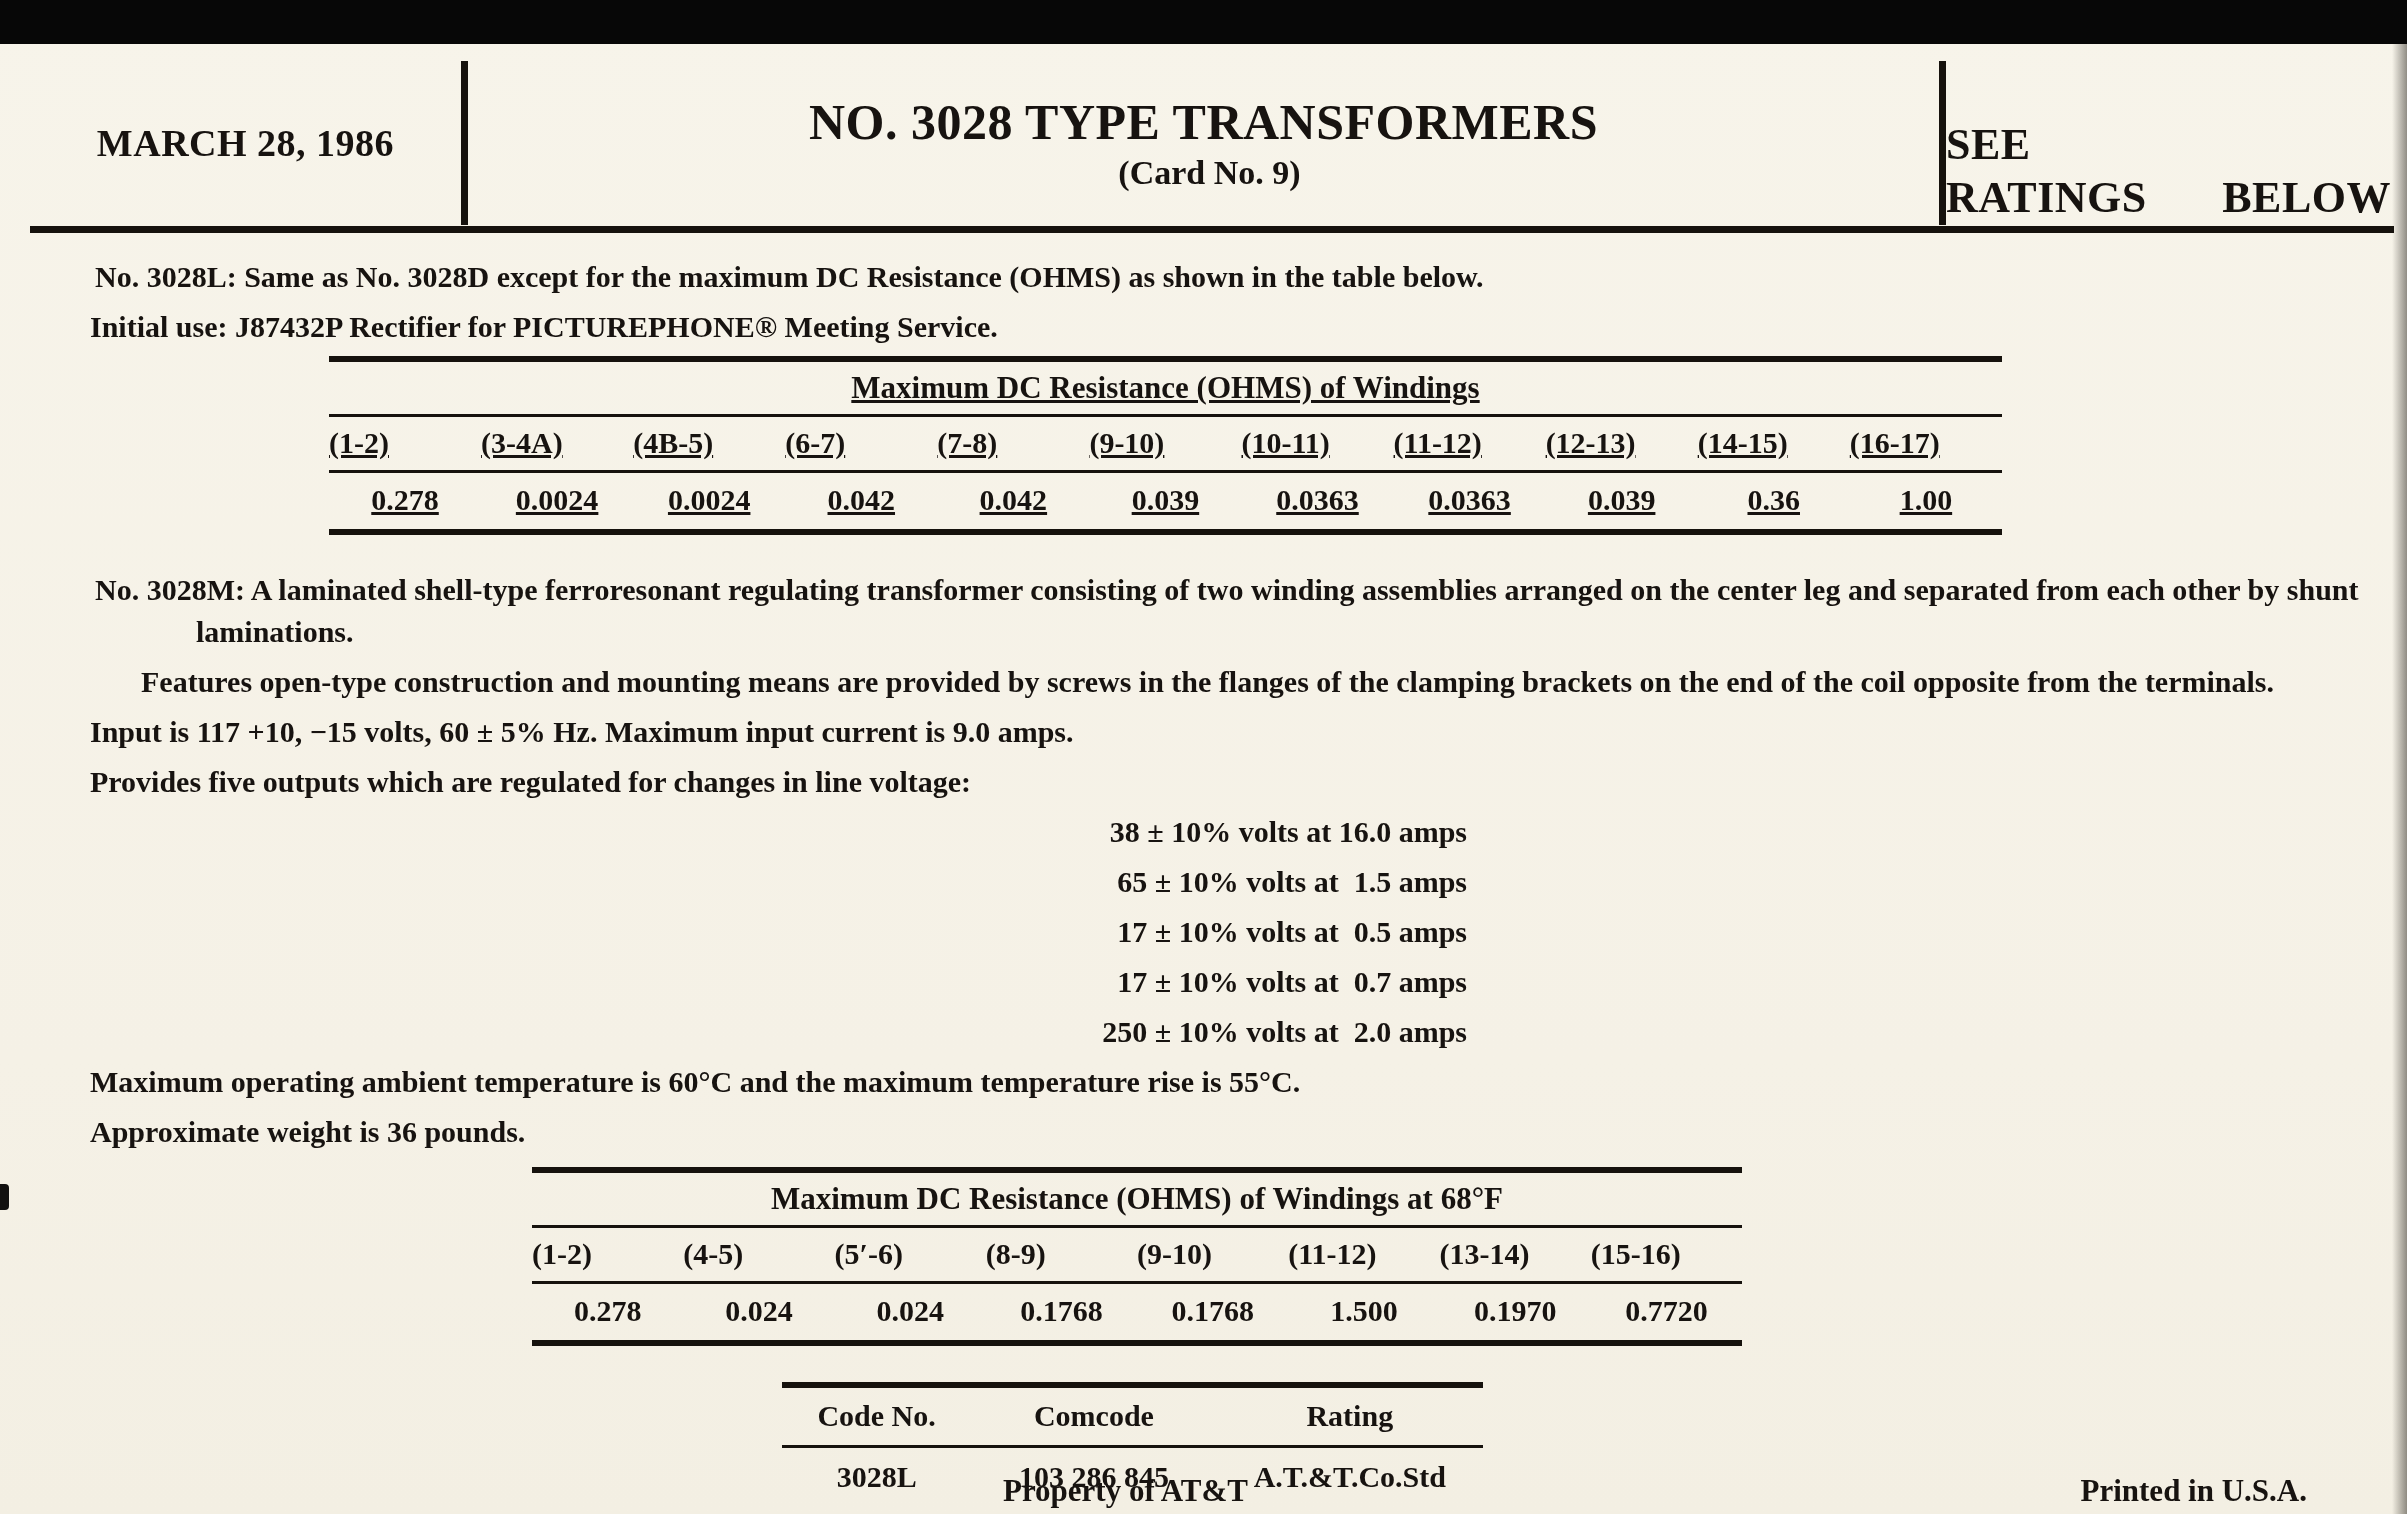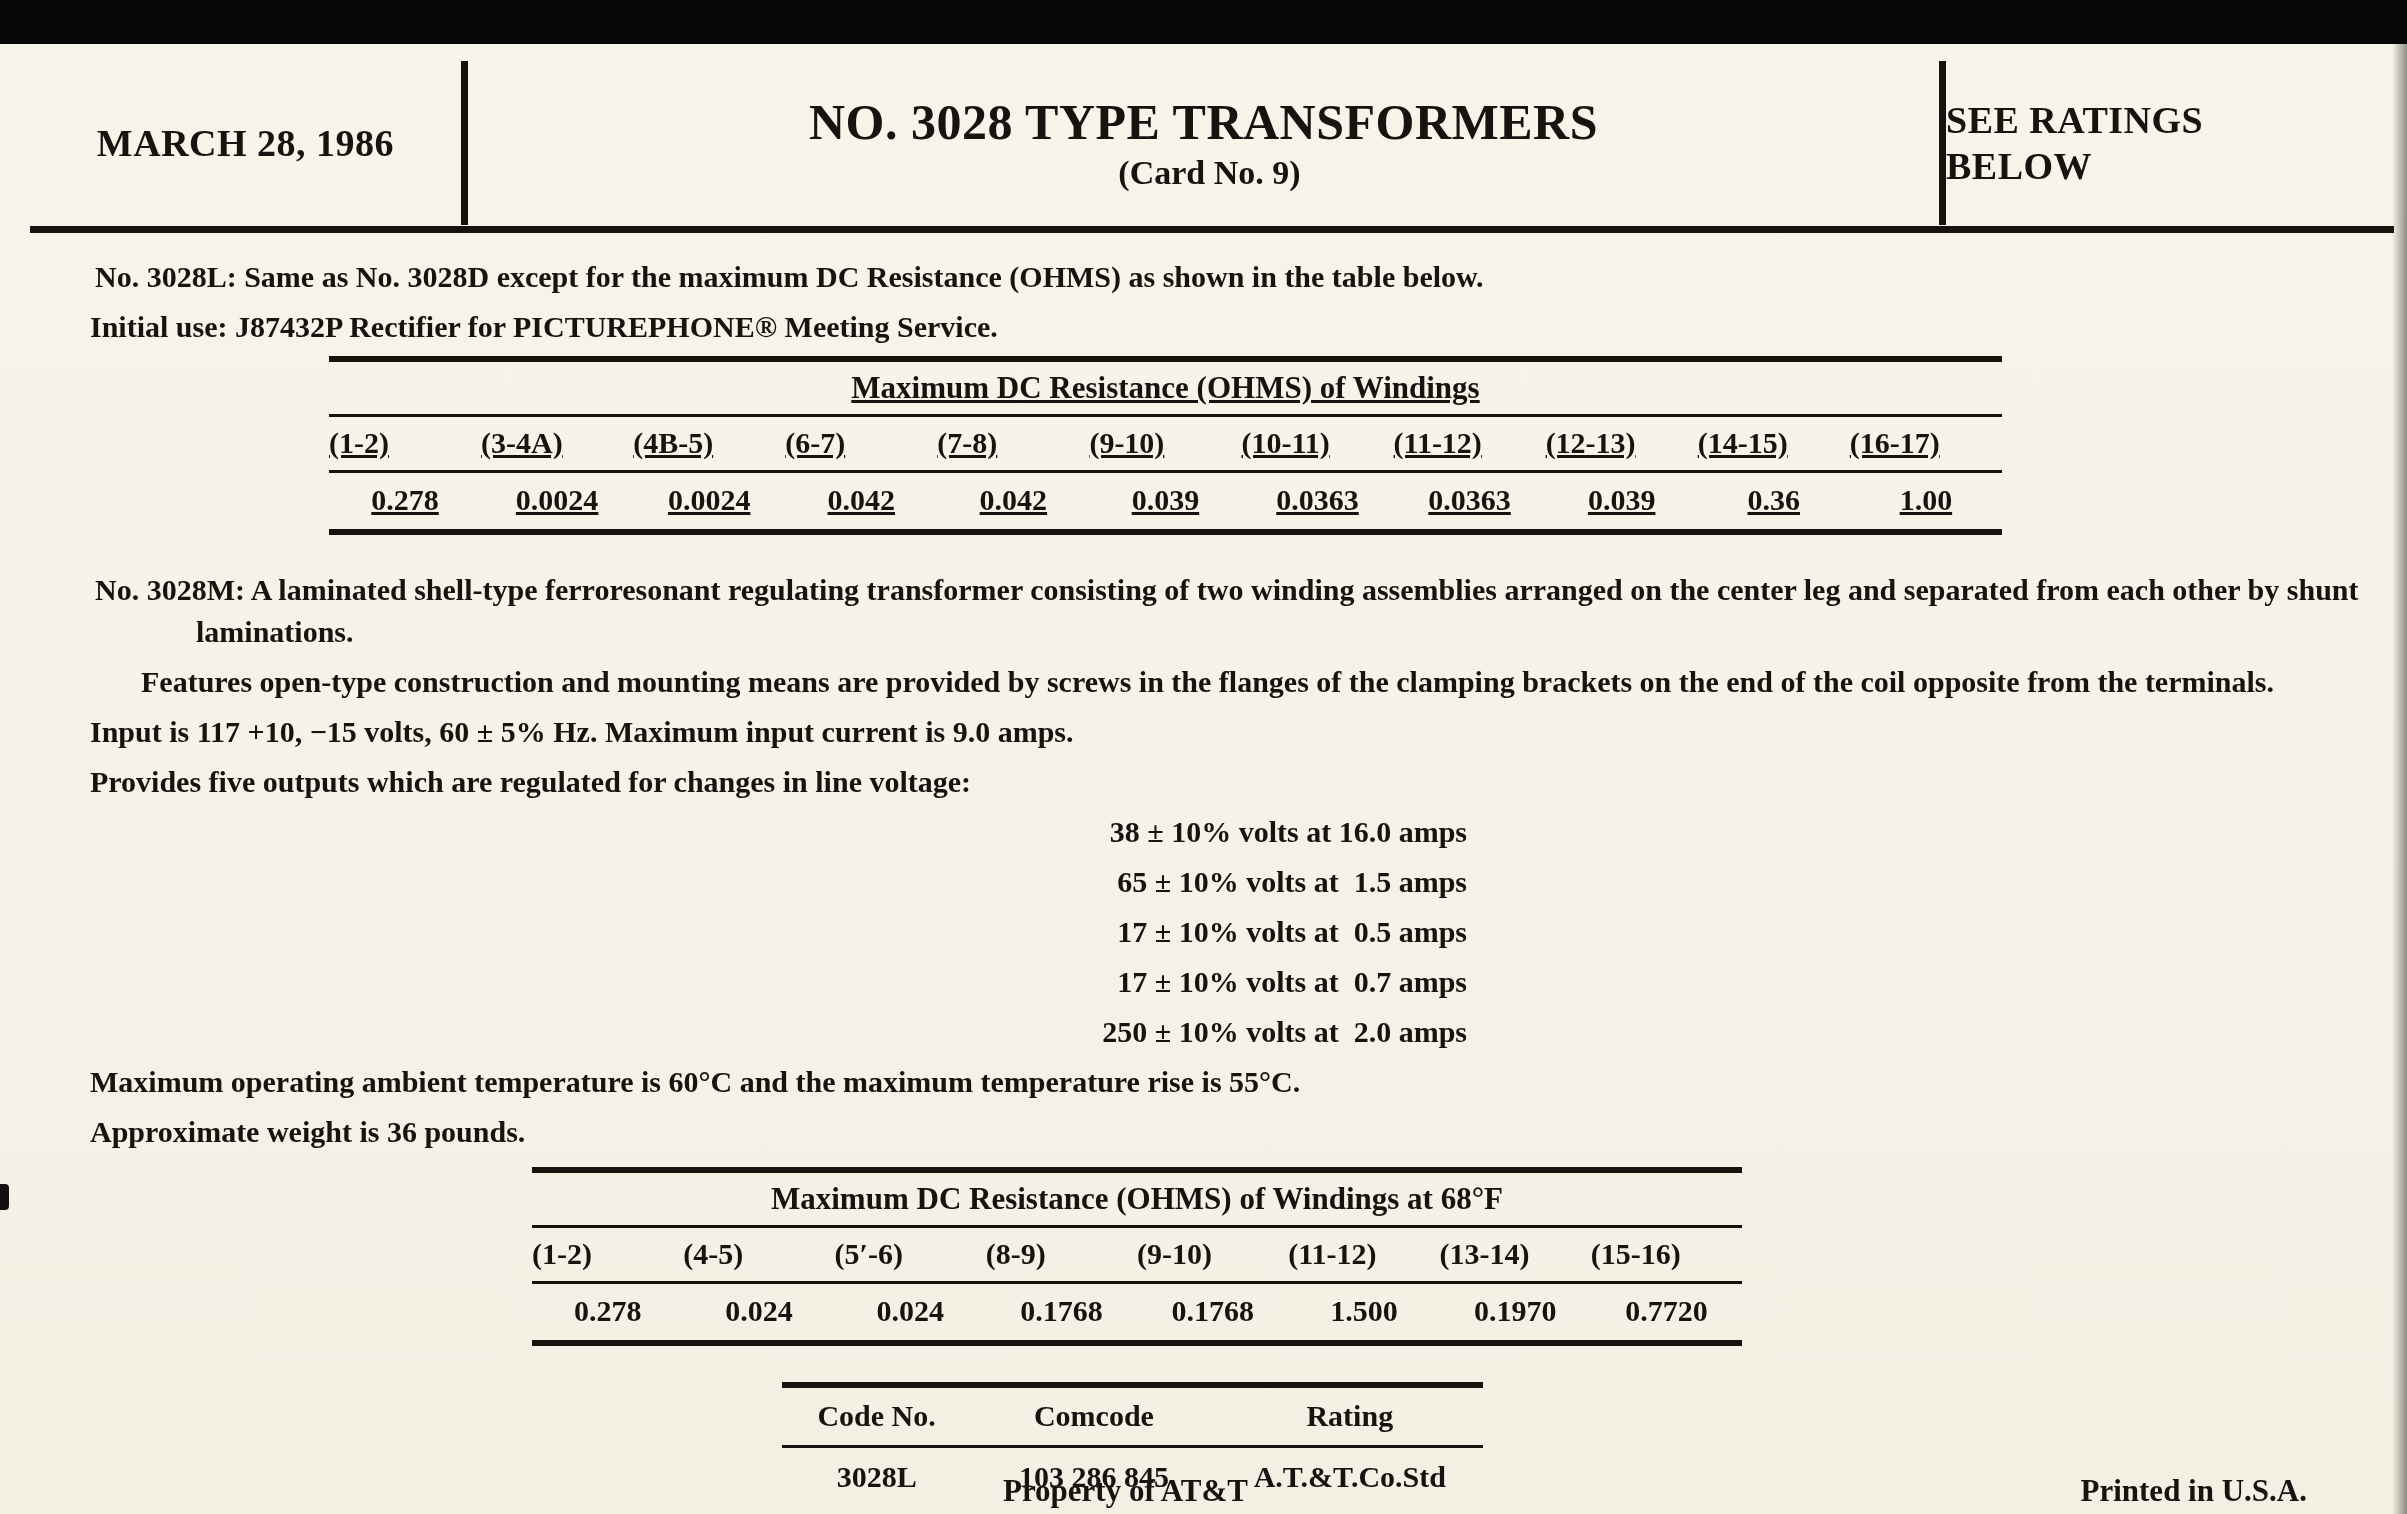--- a/index.html
+++ b/index.html
@@ -33,22 +33,22 @@
     width: 431px; display: flex; align-items: center; justify-content: center;
     font-size: 38px; letter-spacing: 0.5px; text-align: center;
   }
   .vrule { width: 7px; background: #16120d; }
   .header-center {
     flex: 1; display: flex; flex-direction: column; align-items: center; justify-content: center;
   }
   .doc-title { font-size: 50px; margin: 0; letter-spacing: 0.5px; line-height: 1.1; }
   .doc-subtitle { font-size: 34px; margin-top: 4px; margin-left: 12px; }
   .header-ratings {
-    width: 445px; display: flex; flex-direction: column; align-items: flex-start; justify-content: center;
-    font-size: 38px; line-height: 1.22; letter-spacing: 0.5px;
+    width: 445px; display: flex; align-items: flex-end; justify-content: center;
+    font-size: 44px; line-height: 1.22; letter-spacing: 0.5px;
   }
   .header-hrule { position: absolute; top: 226px; left: 30px; width: 2364px; height: 7px; background: #16120d; }
 
   
   .doc-body { position: absolute; top: 248px; left: 0; width: 2408px; font-size: 30px; line-height: 42px; }
   p.line { margin: 8px; }
   .indent-0 { padding-left: 87px; }
   .indent-1 { padding-left: 82px; }
   .hang-m { padding-left: 188px; text-indent: -101px; padding-right: 18px; }
   .hang-f { padding-left: 188px; text-indent: -55px; padding-right: 24px; }

